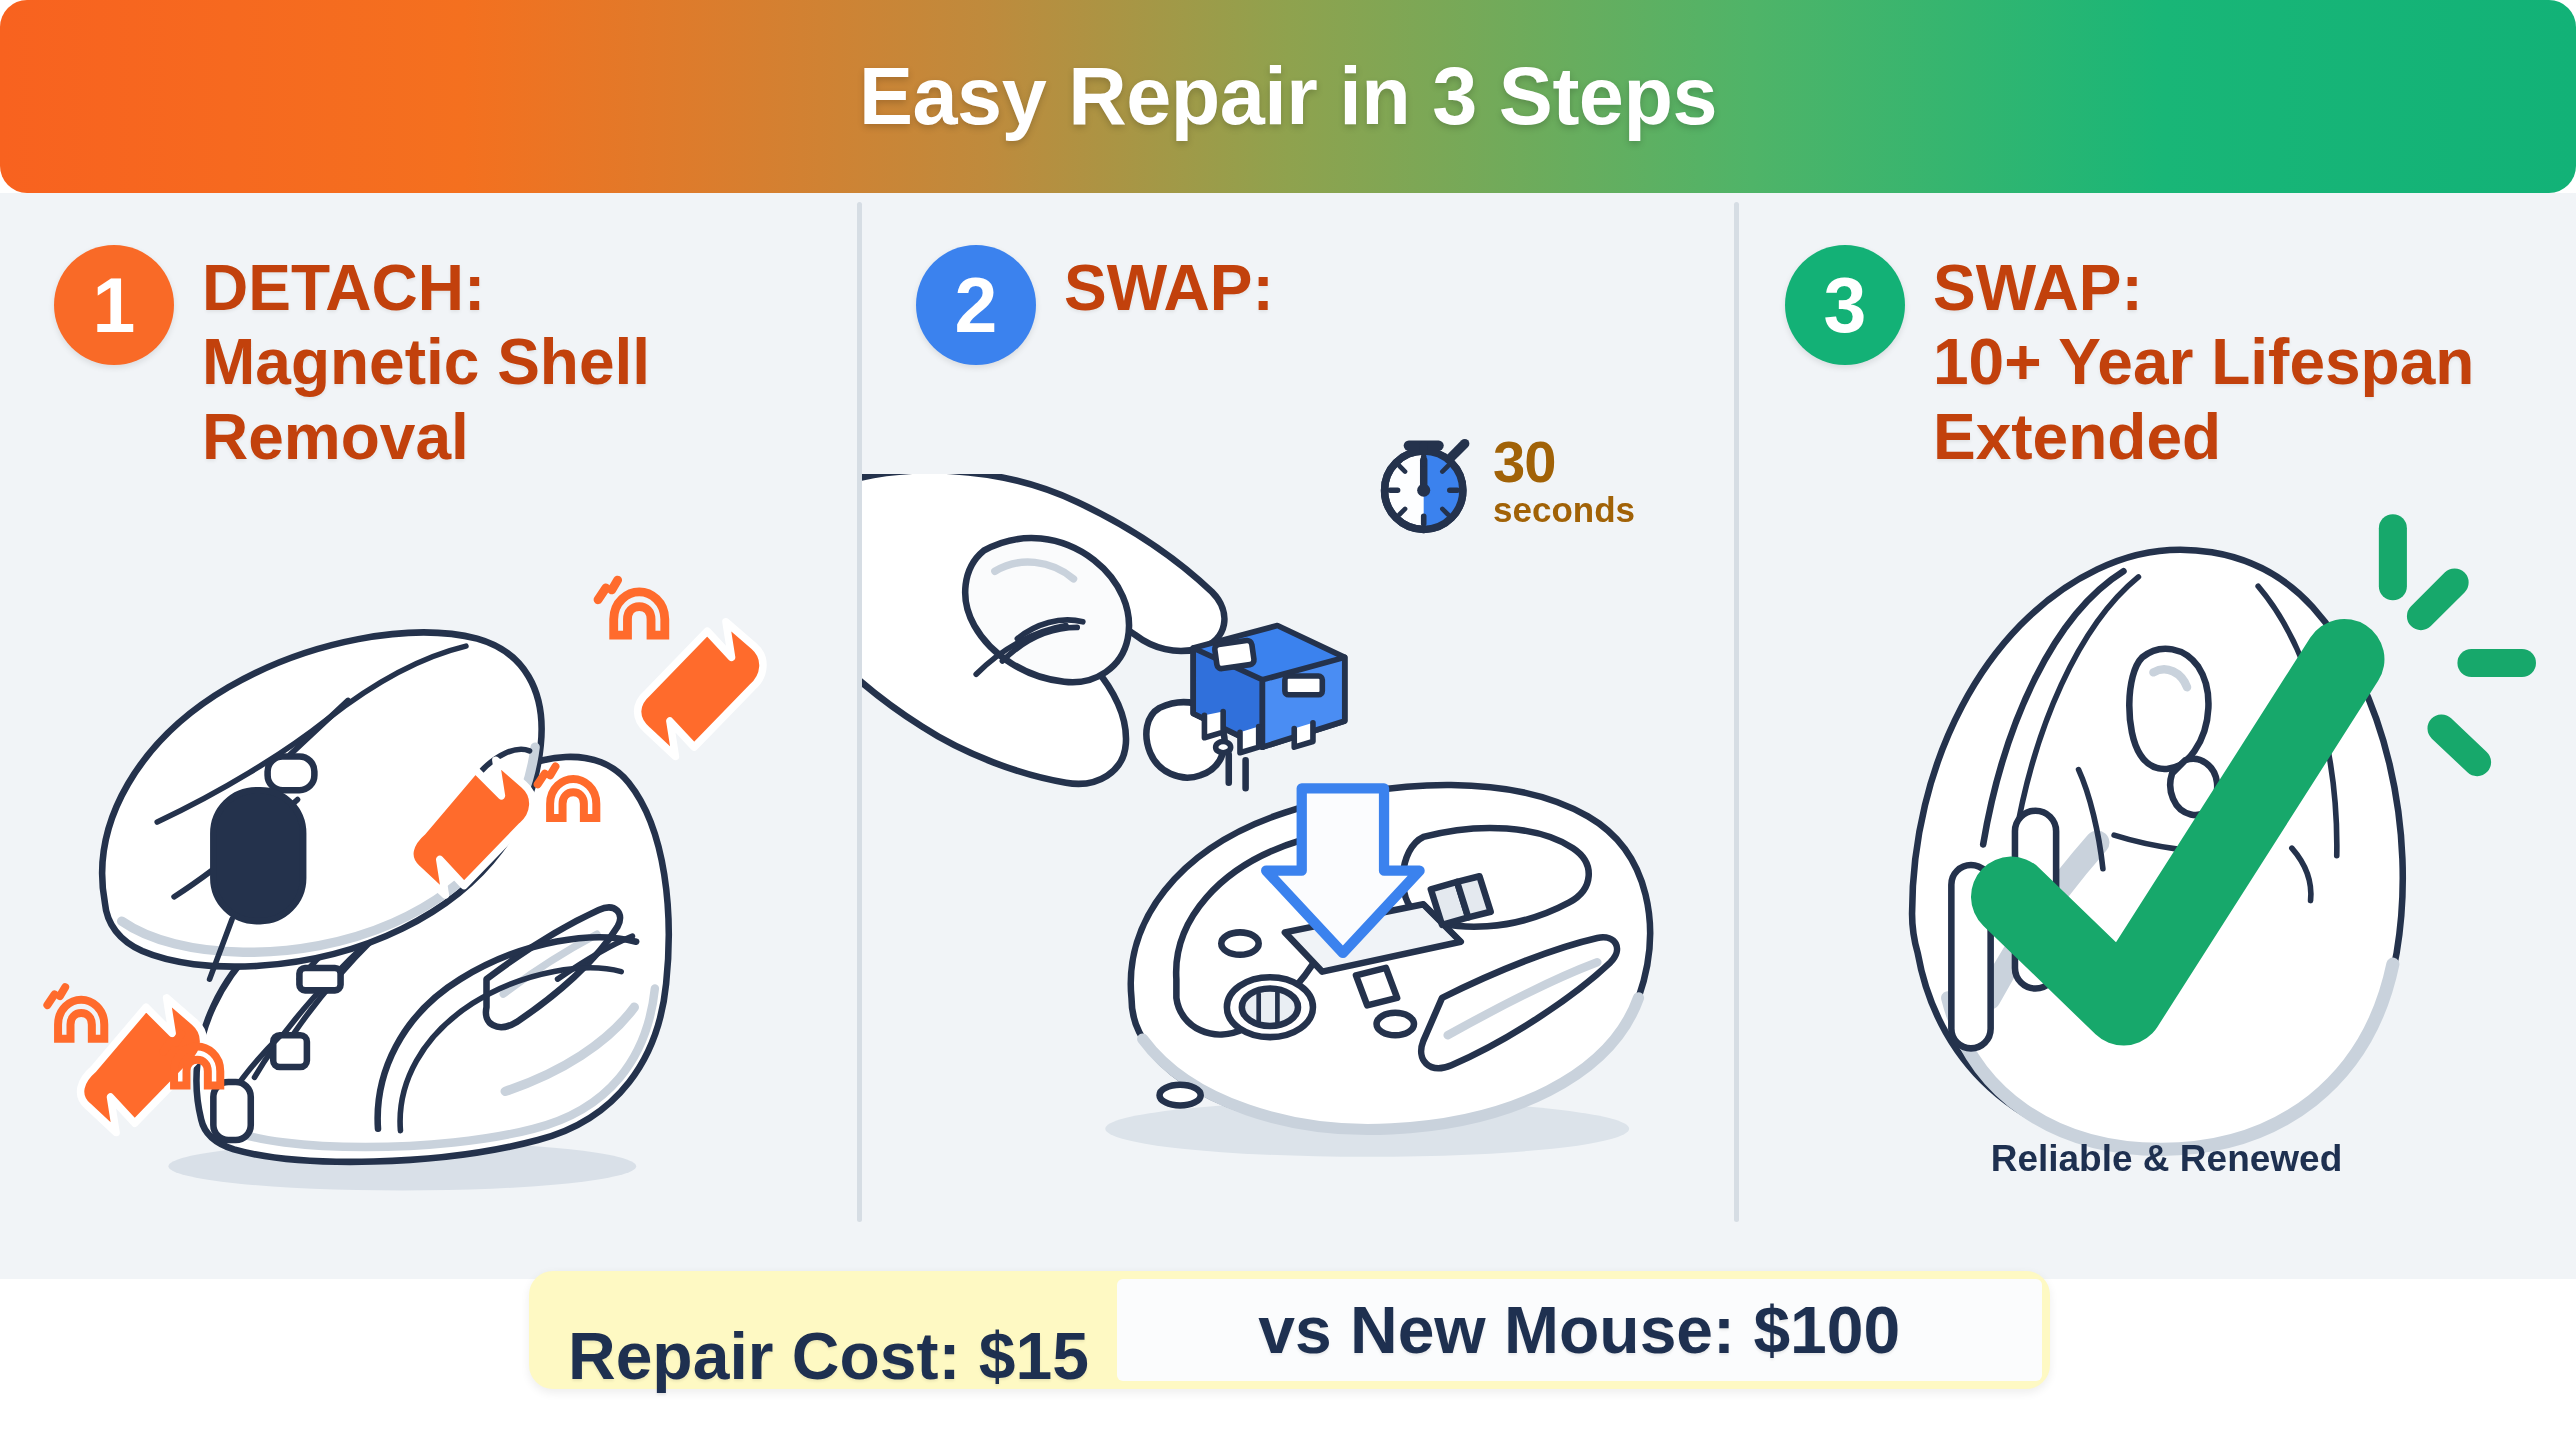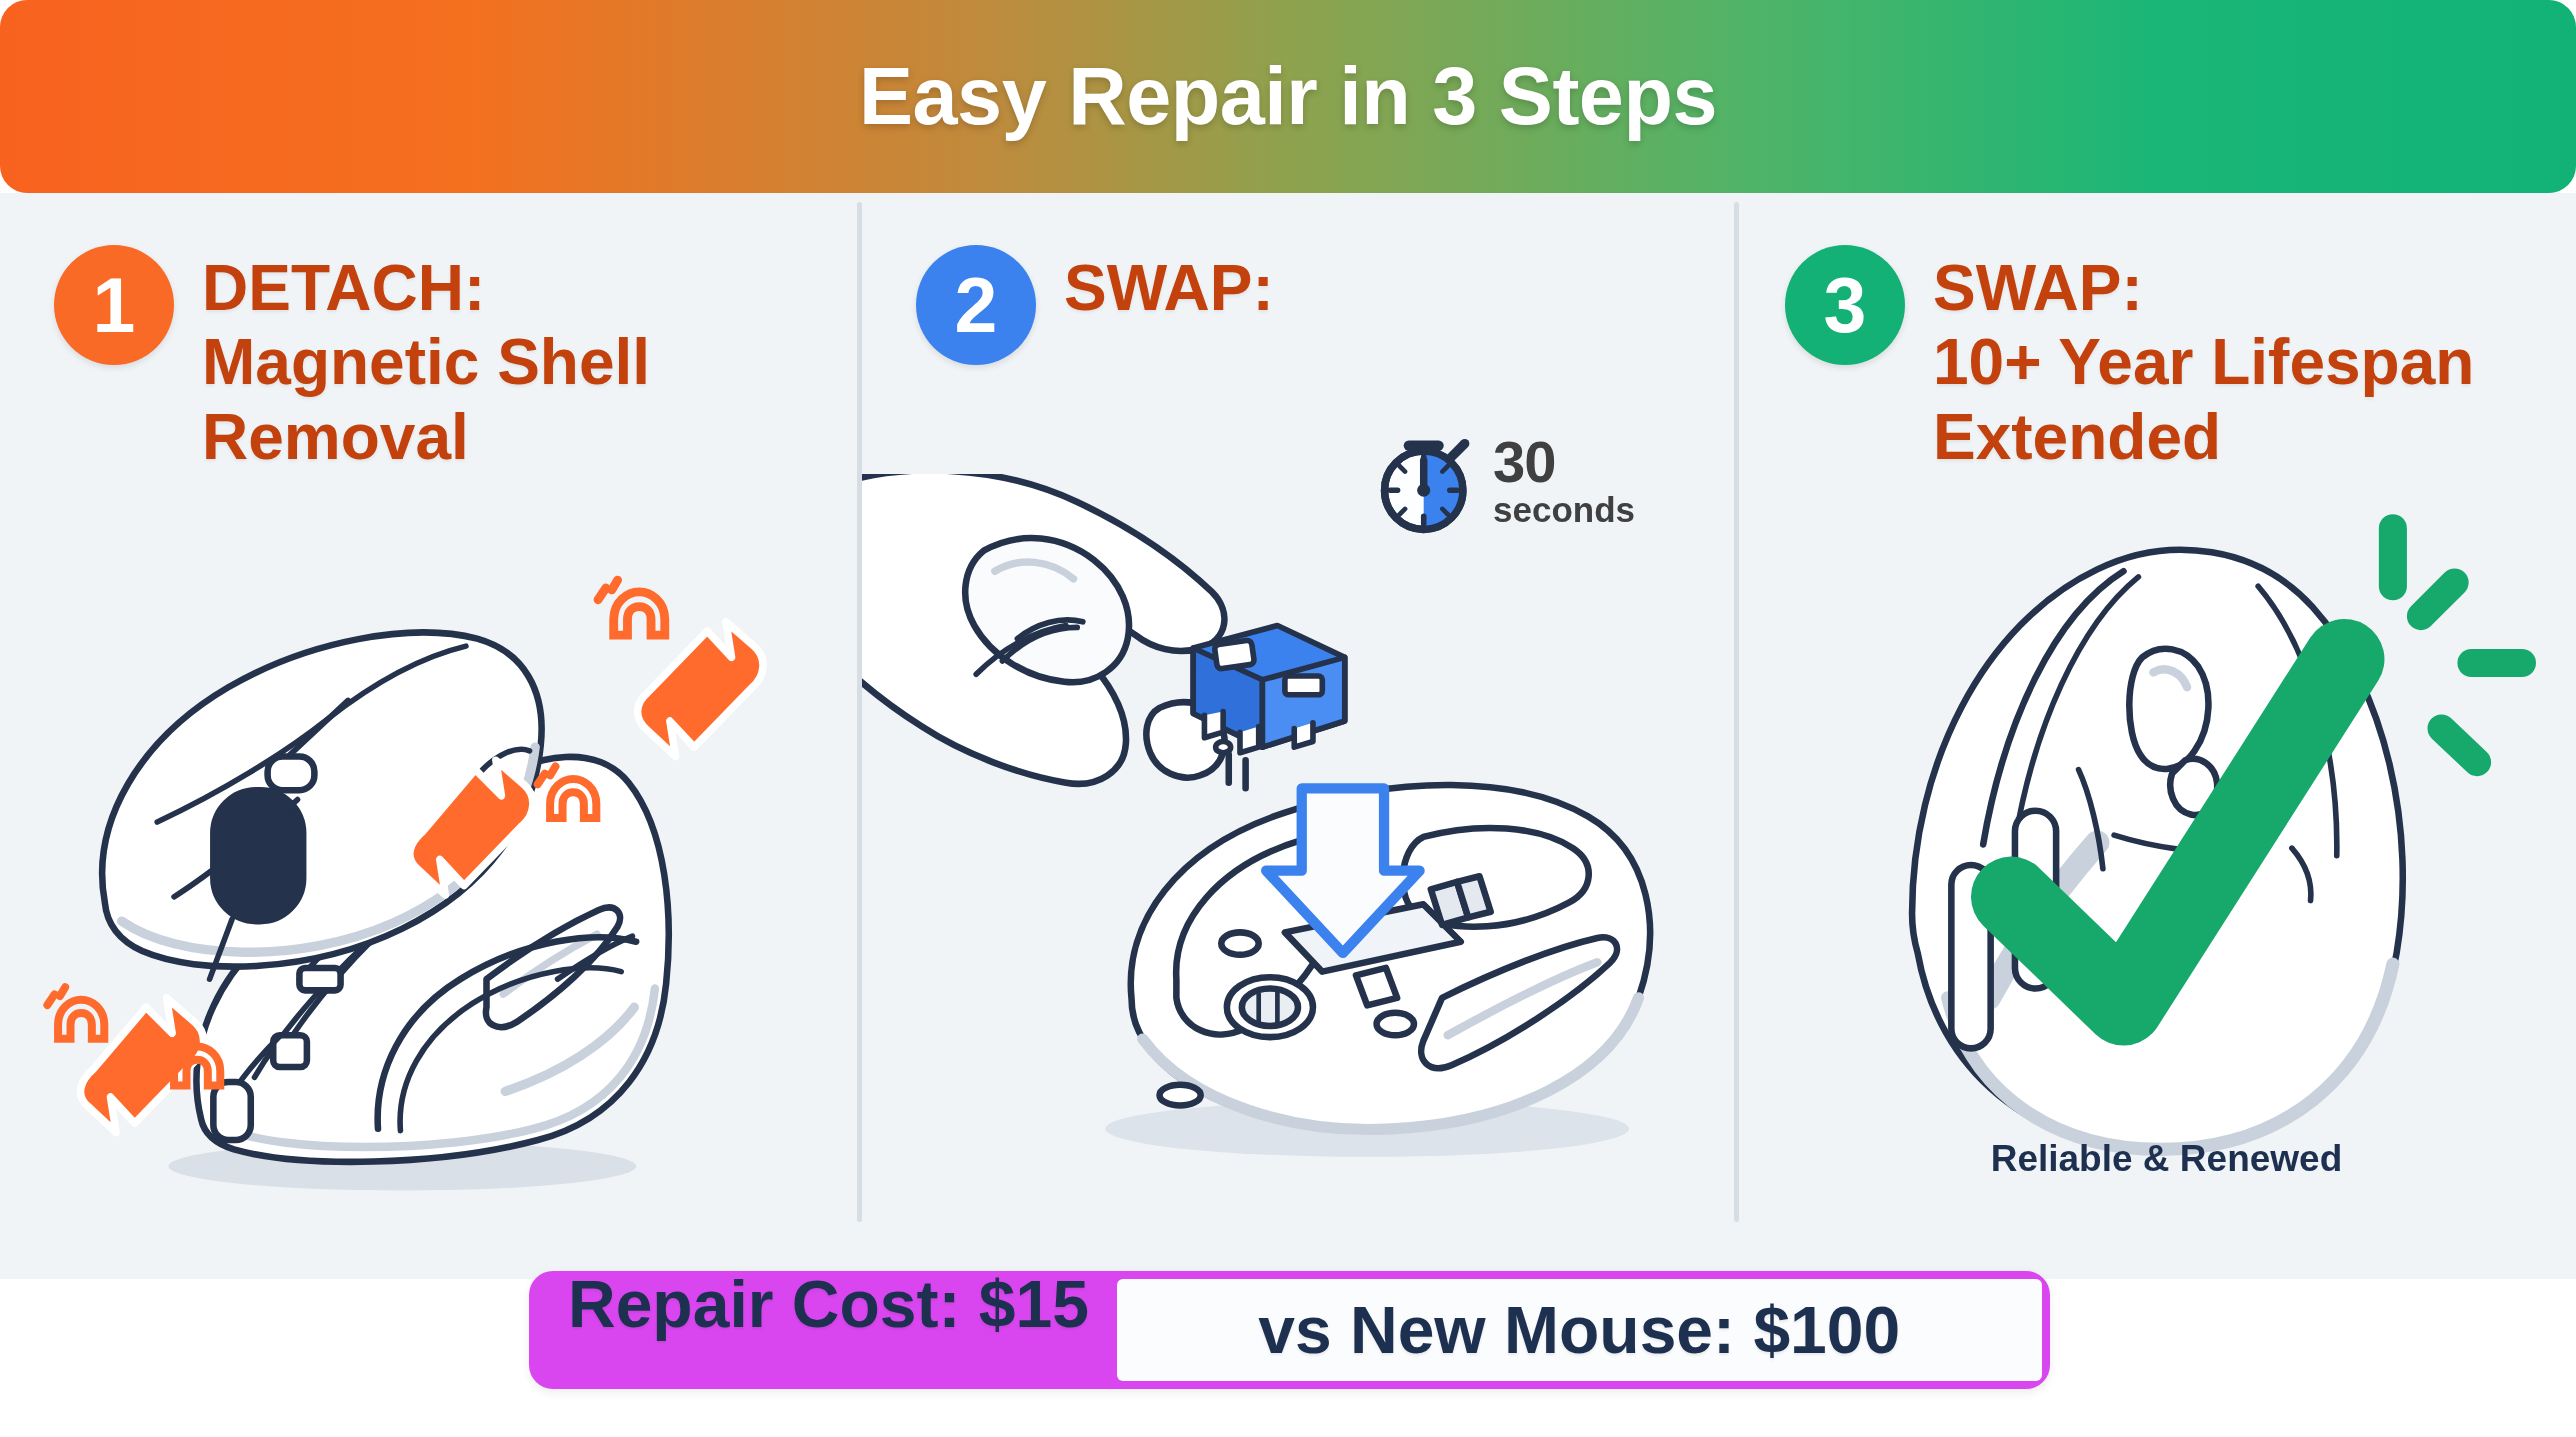--- a/index.html
+++ b/index.html
@@ -125,21 +125,21 @@
   
   .timer {
     position: absolute;
     left: 513px;
     top: 232px;
     display: flex;
     align-items: center;
     gap: 15px;
   }
   .timer-text {
-    color: #404040;
+    color: #a16207;
     line-height: 1;
   }
   .timer-value {
     display: block;
     font-size: 58px;
     font-weight: bold;
     letter-spacing: -0.9px;
   }
   .timer-unit {
     display: block;
@@ -160,24 +160,24 @@
     font-weight: bold;
   }
 
   
   .banner {
     position: absolute;
     left: 529px;
     top: 1271px;
     width: 1521px;
     height: 118px;
-    background: #d946ef;
+    background: #fef9c3;
     border-radius: 24px;
     display: flex;
-    align-items: flex-start;
+    align-items: flex-end;
     box-shadow: 0 3.7px 9.4px rgba(0,0,0,0.07);
   }
   .banner-left {
     color: #1E3050;
     font-size: 66px;
     font-weight: bold;
     padding: 0 28px 0 39px;
     line-height: 1;
     white-space: nowrap;
     text-shadow: 0 1.9px 2.8px rgba(0,0,0,0.08);

